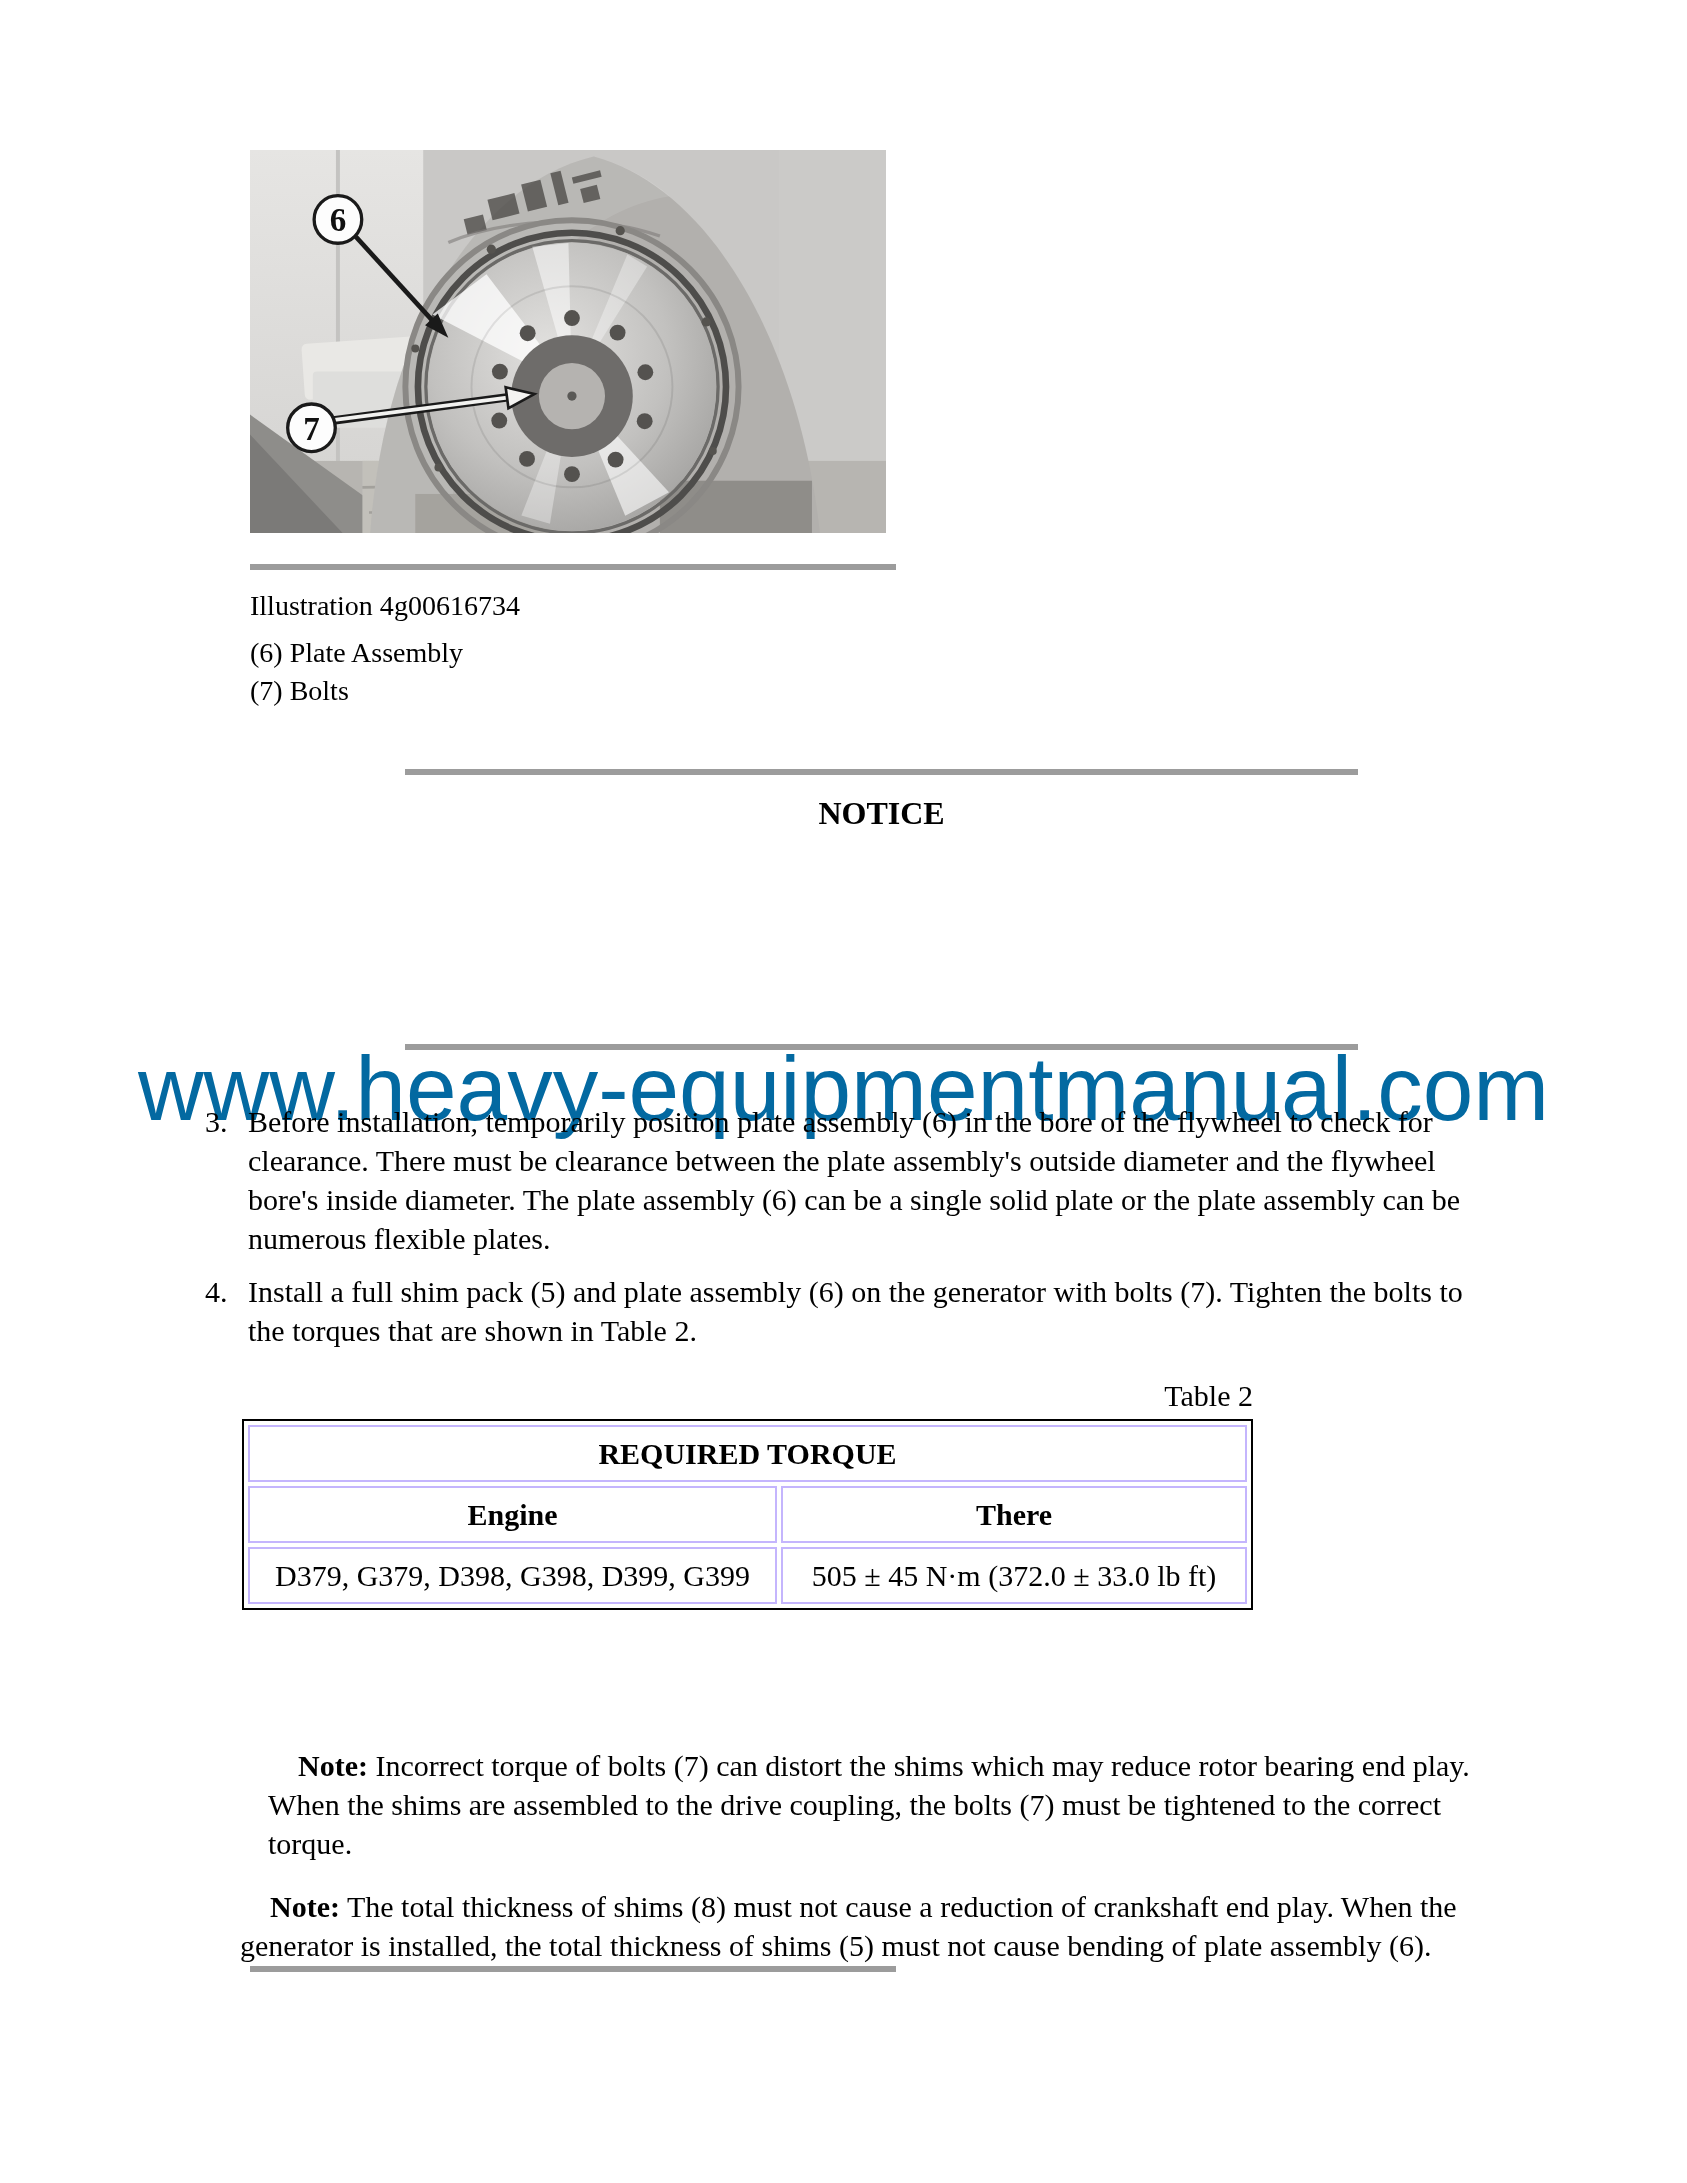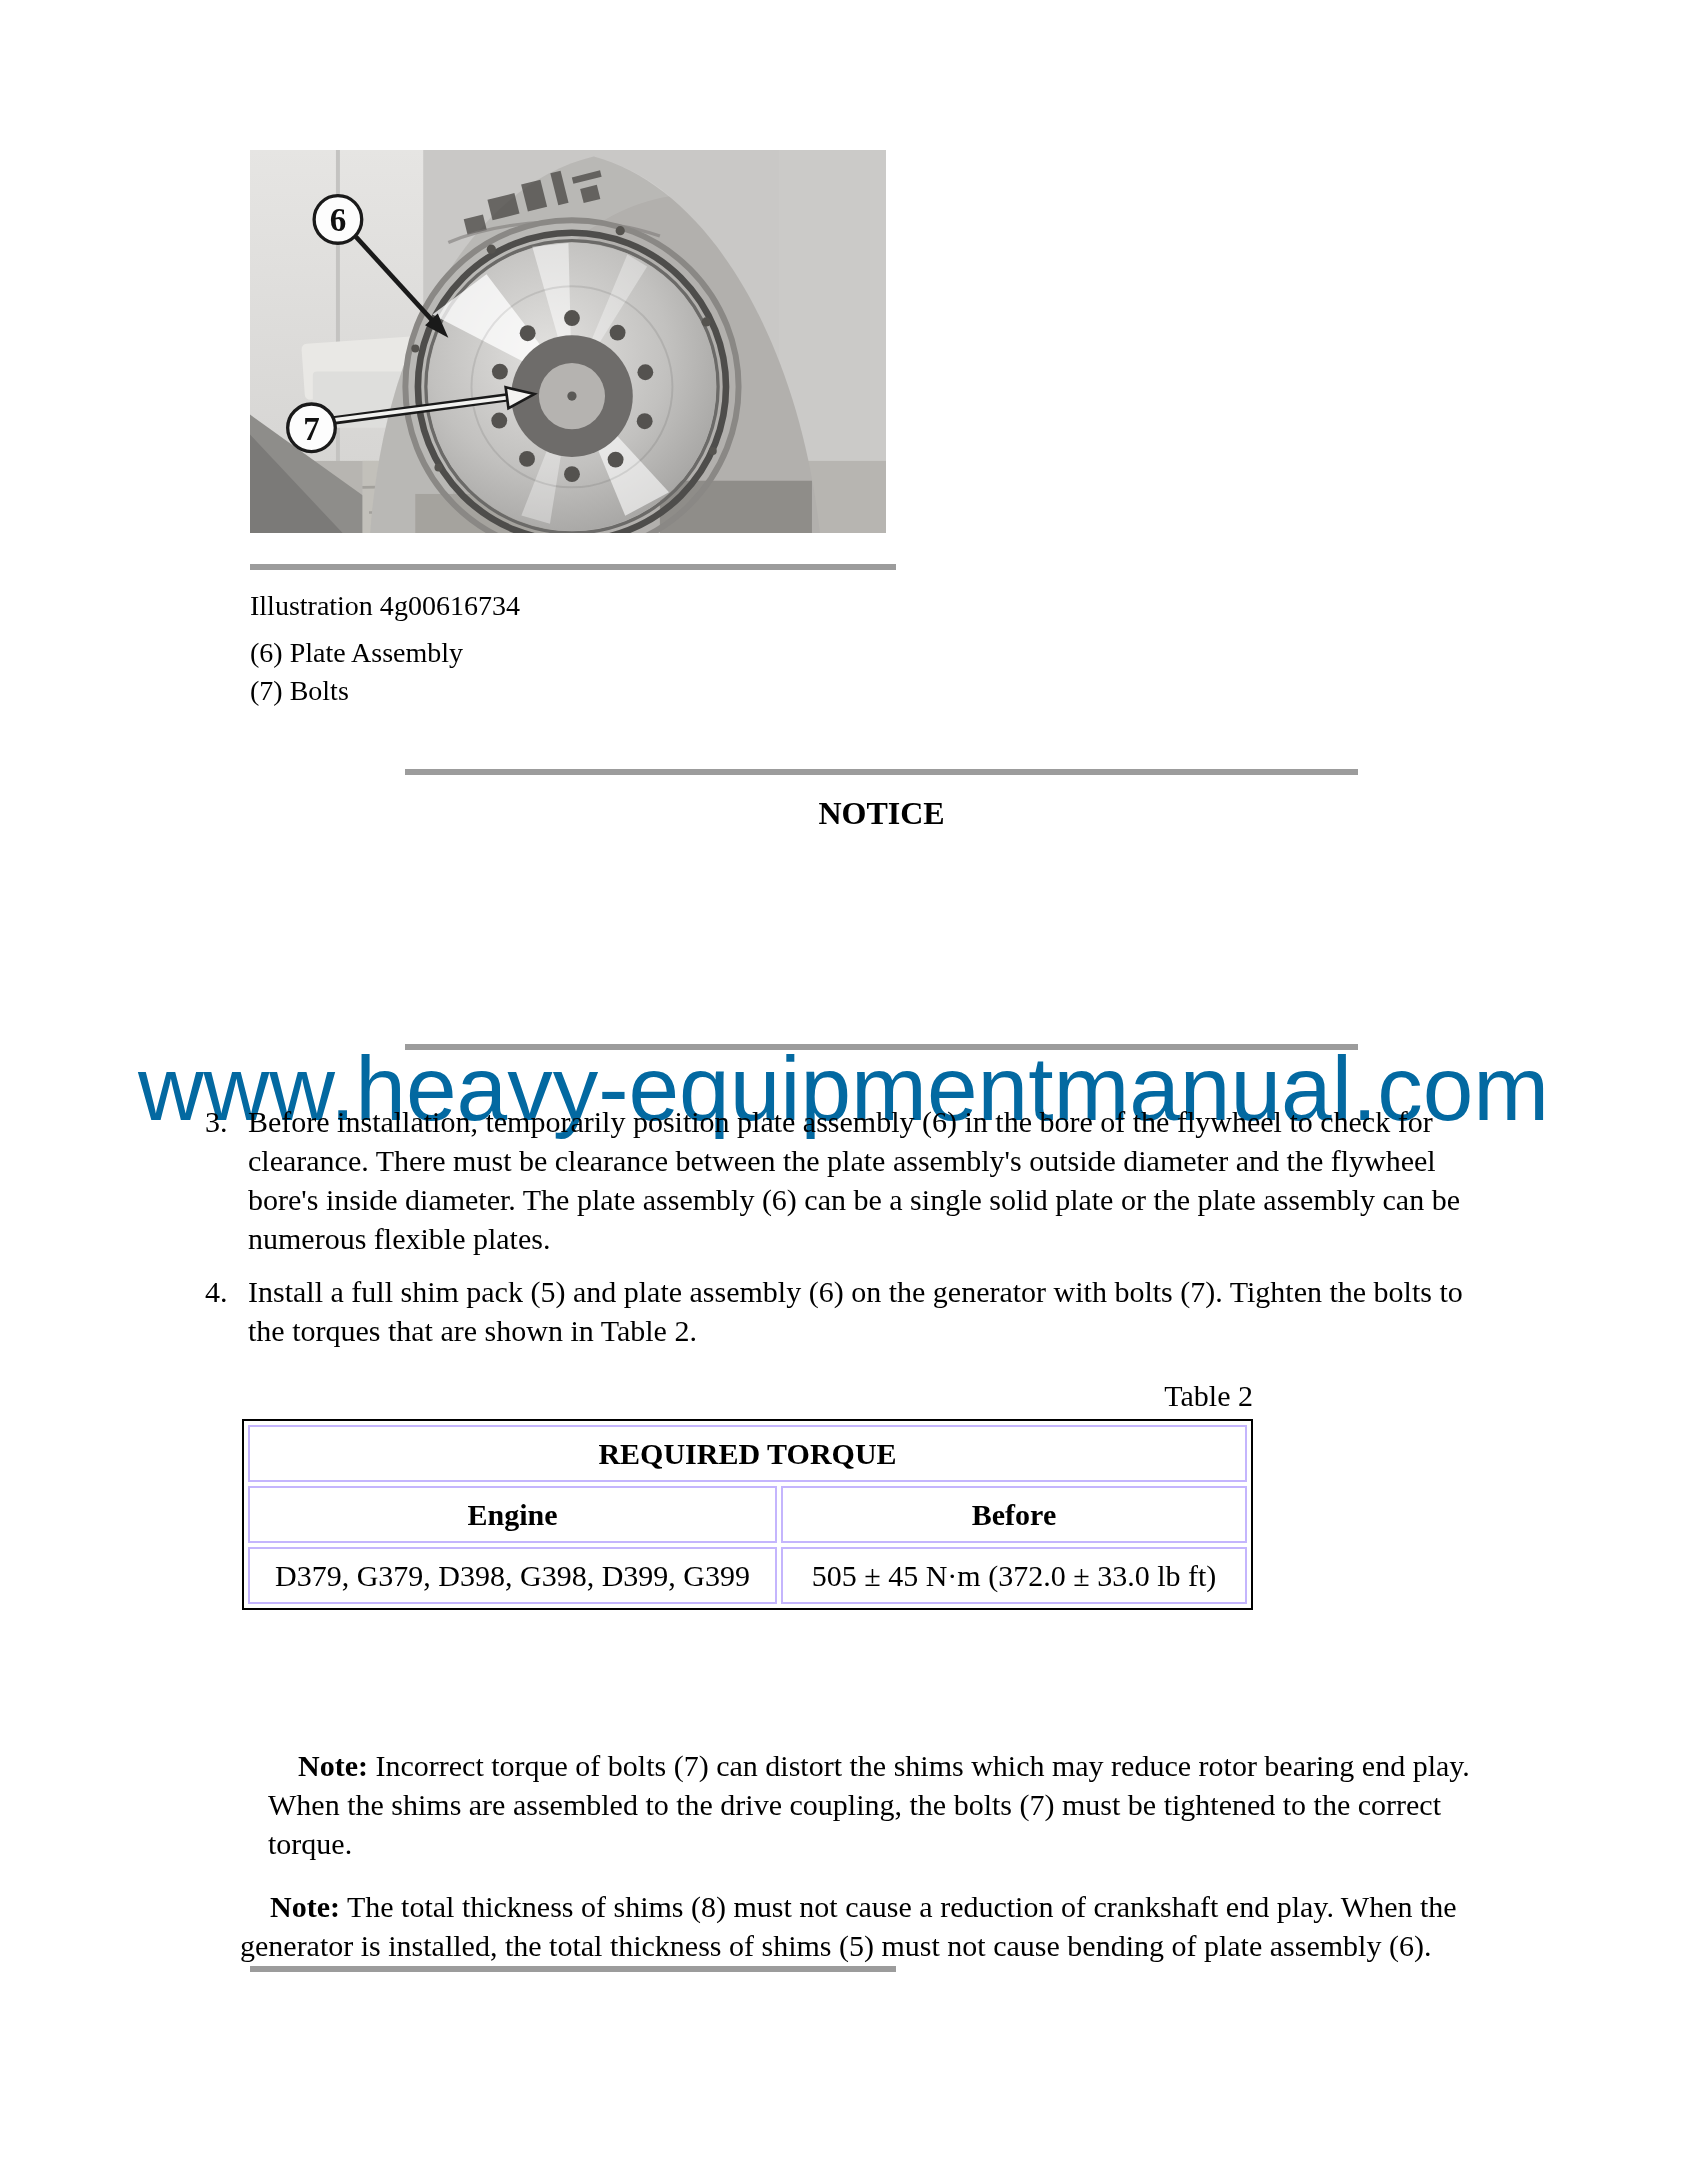--- a/index.html
+++ b/index.html
@@ -199,21 +199,21 @@
     <colgroup>
         <col style="width:529px">
         <col>
       </colgroup>
     <tbody>
       <tr>
         <th colspan="2">REQUIRED TORQUE</th>
       </tr>
       <tr>
         <th>Engine</th>
-        <th>Before</th>
+        <th>There</th>
       </tr>
       <tr>
         <td>D379, G379, D398, G398, D399, G399</td>
         <td>505 ± 45 N·m (372.0 ± 33.0 lb ft)</td>
       </tr>
     </tbody>
   </table>
 
   <div class="abs body-text note-para" style="left:248px;top:1707px;width:1264px;margin-left:20px;">
     <b>Note:</b><span> Incorrect torque of bolts (7) can distort the shims which may reduce rotor bearing end play.

